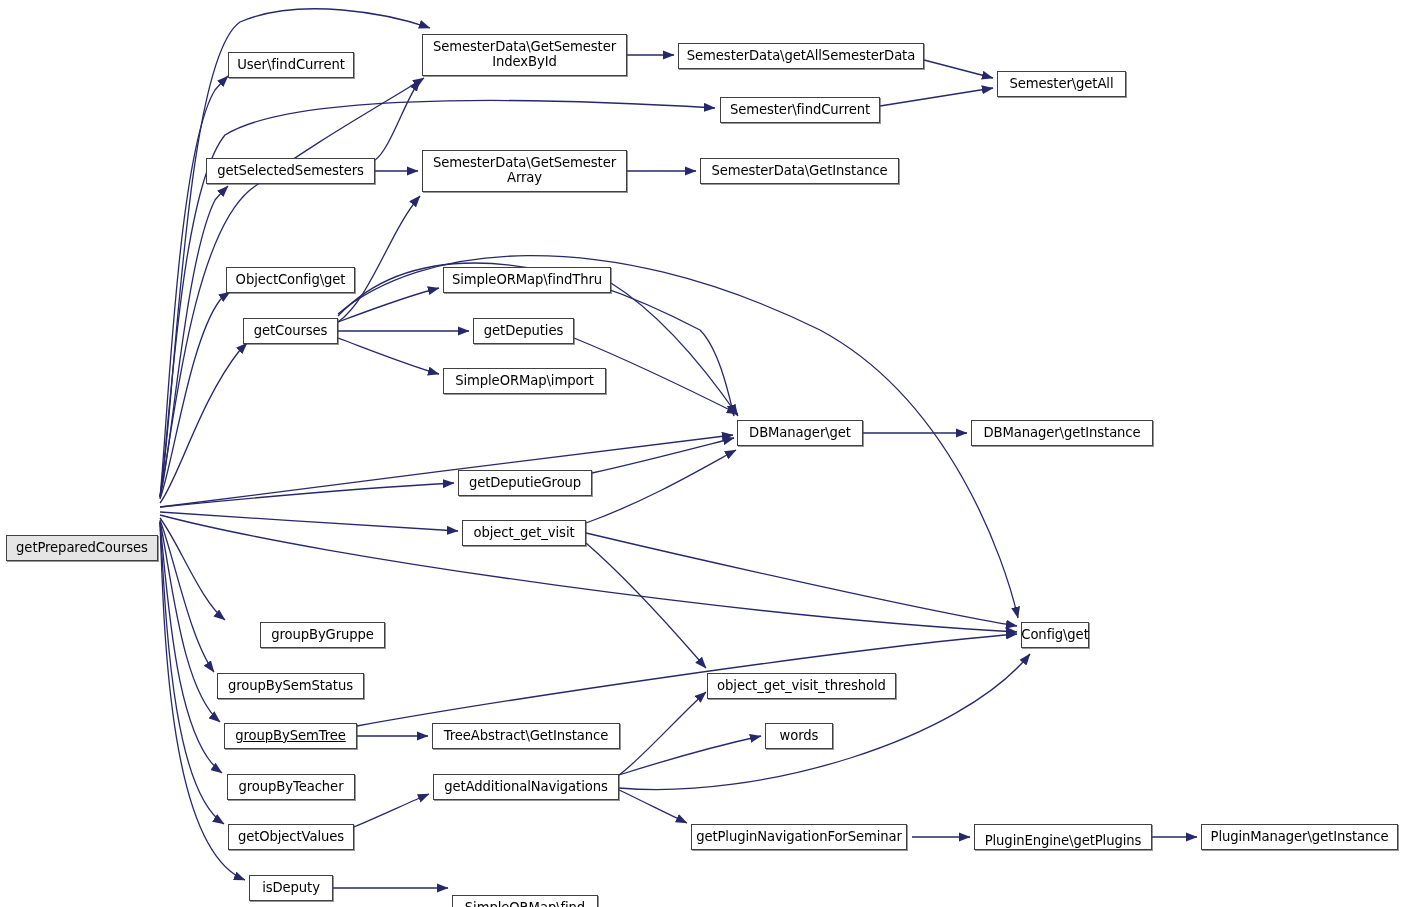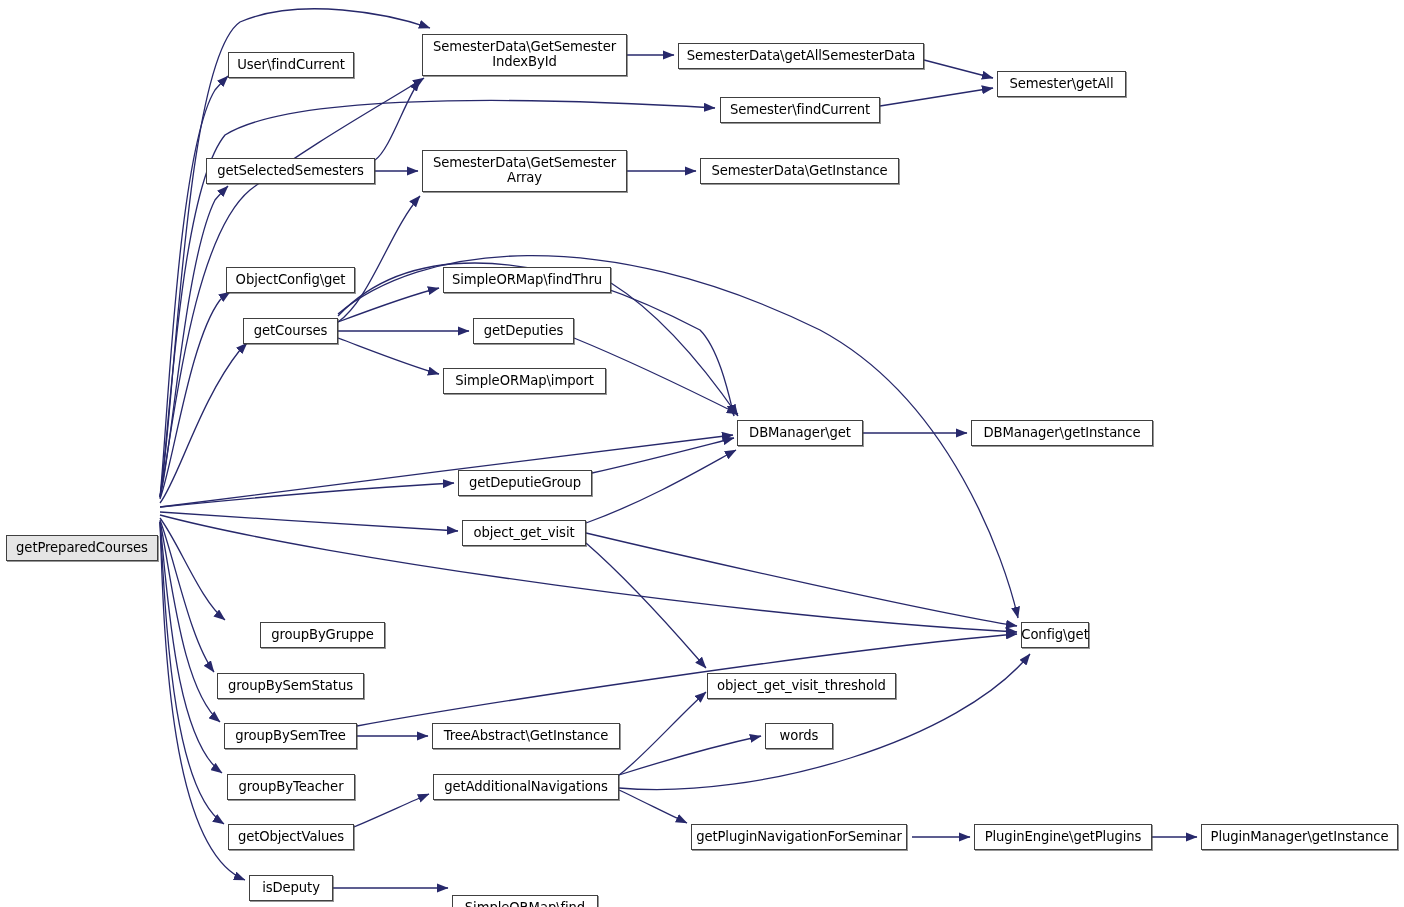--- a/index.html
+++ b/index.html
@@ -126,25 +126,25 @@
       <div class="node" style="left: 473px; top: 318px; width: 101px; height: 26px;"><span class="node-label">getDeputies</span></div>
       <div class="node" style="left: 443px; top: 368px; width: 163px; height: 26px;"><span class="node-label">SimpleORMap\import</span></div>
       <div class="node" style="left: 737px; top: 420px; width: 126px; height: 26px;"><span class="node-label">DBManager\get</span></div>
       <div class="node" style="left: 971px; top: 420px; width: 182px; height: 26px;"><span class="node-label">DBManager\getInstance</span></div>
       <div class="node" style="left: 458px; top: 470px; width: 134px; height: 26px;"><span class="node-label">getDeputieGroup</span></div>
       <div class="node" style="left: 462px; top: 520px; width: 124px; height: 26px;"><span class="node-label">object_get_visit</span></div>
       <div class="node" style="left: 1021px; top: 622px; width: 68px; height: 26px;"><span class="node-label">Config\get</span></div>
       <div class="node" style="left: 228px; top: 622px; width: 125px; height: 26px; margin-left: 32px;"><span class="node-label">groupByGruppe</span></div>
       <div class="node" style="left: 217px; top: 673px; width: 147px; height: 26px;"><span class="node-label">groupBySemStatus</span></div>
       <div class="node" style="left: 707px; top: 673px; width: 189px; height: 26px;"><span class="node-label">object_get_visit_threshold</span></div>
-      <div class="node" style="left: 224px; top: 723px; width: 133px; height: 26px;"><span class="node-label">groupBySemTree</span></div>
+      <div class="node" style="left: 224px; top: 723px; width: 133px; height: 26px; text-decoration: underline;"><span class="node-label">groupBySemTree</span></div>
       <div class="node" style="left: 432px; top: 723px; width: 188px; height: 26px;"><span class="node-label">TreeAbstract\GetInstance</span></div>
       <div class="node" style="left: 765px; top: 723px; width: 68px; height: 26px;"><span class="node-label">words</span></div>
       <div class="node" style="left: 227px; top: 774px; width: 128px; height: 26px;"><span class="node-label">groupByTeacher</span></div>
       <div class="node" style="left: 433px; top: 774px; width: 186px; height: 26px;"><span class="node-label">getAdditionalNavigations</span></div>
       <div class="node" style="left: 228px; top: 824px; width: 126px; height: 26px;"><span class="node-label">getObjectValues</span></div>
       <div class="node" style="left: 691px; top: 824px; width: 216px; height: 26px;"><span class="node-label">getPluginNavigationForSeminar</span></div>
-      <div class="node" style="left: 974px; top: 824px; width: 178px; height: 26px;"><span class="node-label">PluginEngine\getPlugins</span></div>
+      <div class="node" style="left: 974px; top: 824px; width: 178px; height: 26px; align-items: flex-end;"><span class="node-label">PluginEngine\getPlugins</span></div>
       <div class="node" style="left: 1201px; top: 824px; width: 197px; height: 26px;"><span class="node-label">PluginManager\getInstance</span></div>
       <div class="node" style="left: 249px; top: 875px; width: 84px; height: 26px; align-items: center;"><span class="node-label">isDeputy</span></div>
       <div class="node" style="left: 452px; top: 875px; width: 146px; height: 26px; margin-top: 20px;"><span class="node-label">SimpleORMap\find</span></div>
     </div>
 </div>
 
 </body></html>

